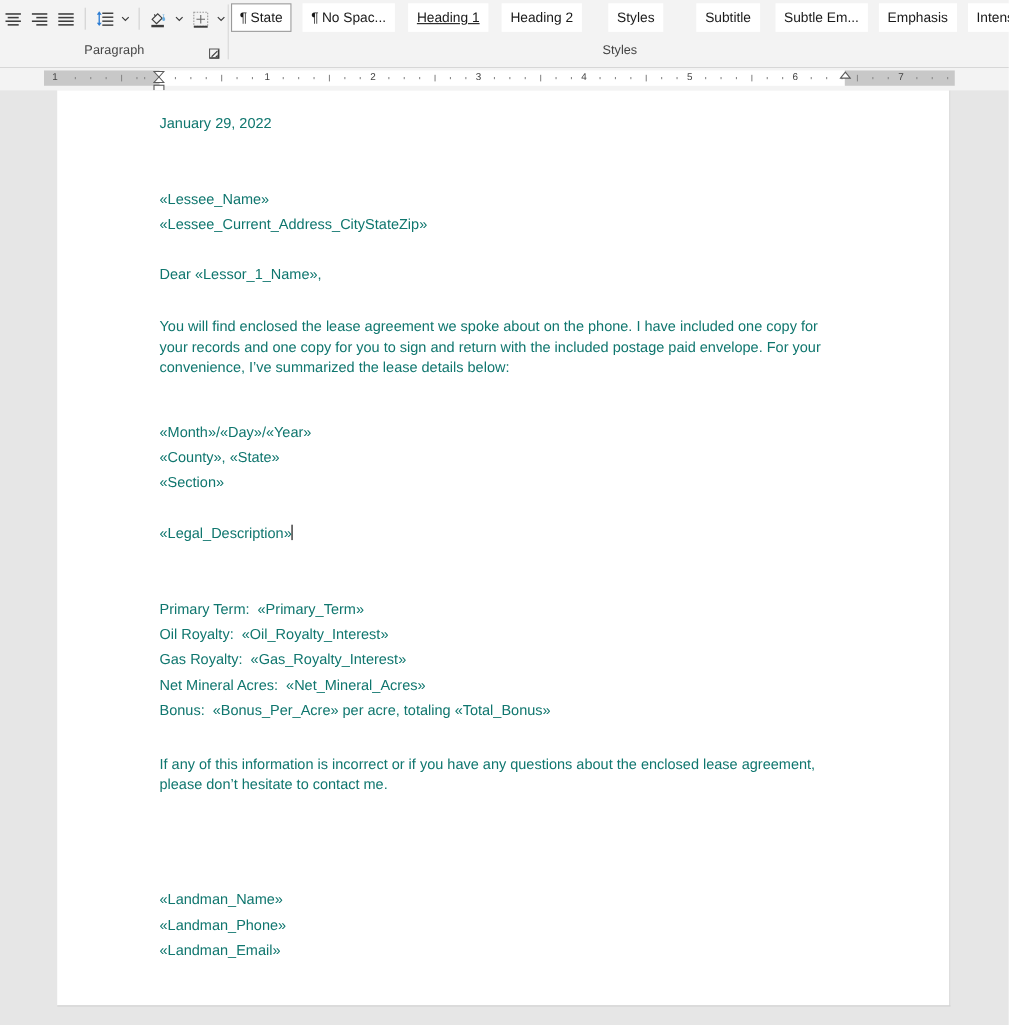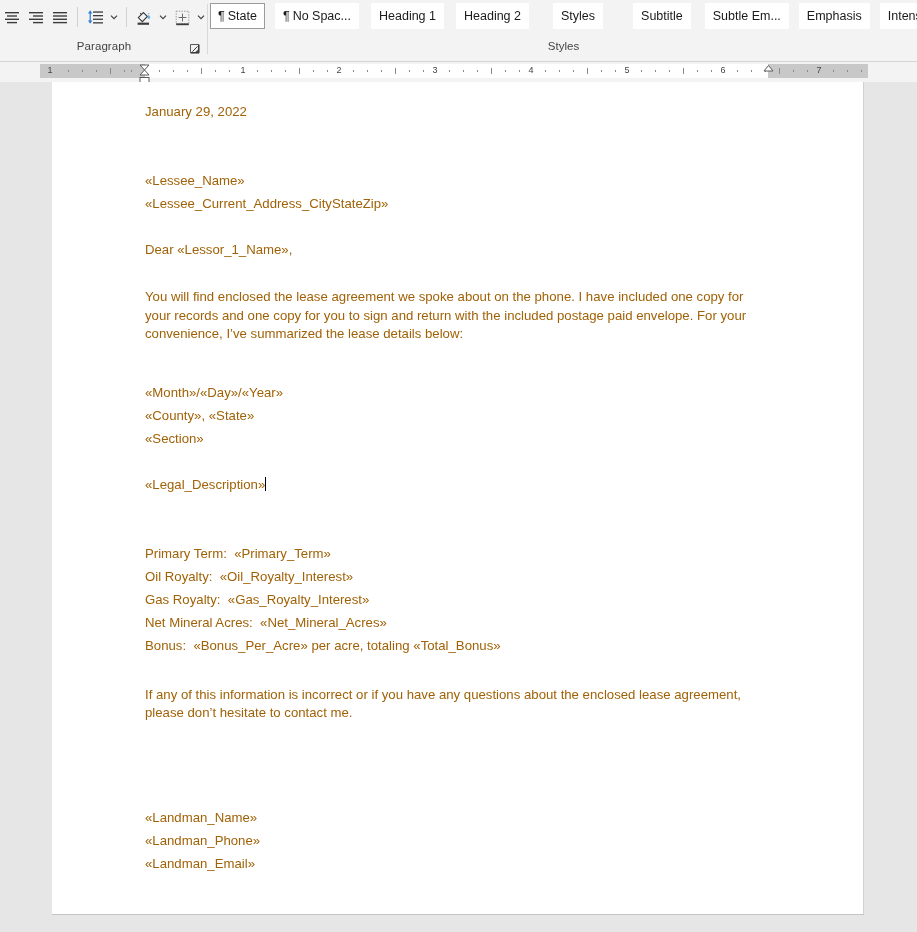--- a/index.html
+++ b/index.html
@@ -213,21 +213,21 @@
   }
   .page-body {
     position: absolute;
     left: 93px; top: 18px;
     width: 660px;
   }
   .ln {
     font-family: "Liberation Sans", sans-serif;
     font-size: 13.2px;
     line-height: 23px;
-    color: #a16207;
+    color: #0f766e;
     white-space: pre-wrap;
   }
   .ln.blank { height: 23px; }
   .ln.para {
     line-height: 18.5px;
     max-width: 620px;
   }
   .caret-mark {
     display: inline-block;
     width: 1px;
@@ -354,21 +354,21 @@
   <div class="group-styles">
     <div class="styles-strip">
       <div class="style-item selected">
         <span class="pilcrow">¶</span>
         <span>State</span>
       </div>
       <div class="style-item" style="margin-left:10px;">
         <span class="pilcrow">¶</span>
         <span>No Spac...</span>
       </div>
-      <div class="style-item" style="margin-left:12px;">
+      <div class="style-item" style="margin-left:12px;text-decoration:underline;">
         <span>Heading 1</span>
       </div>
       <div class="style-item" style="margin-left:12px;justify-content:center;">
         <span>Heading 2</span>
       </div>
       <div class="style-item" style="margin-left:24px;">
         <span>Styles</span>
       </div>
       <div class="style-item" style="margin-left:30px;">
         <span>Subtitle</span>

